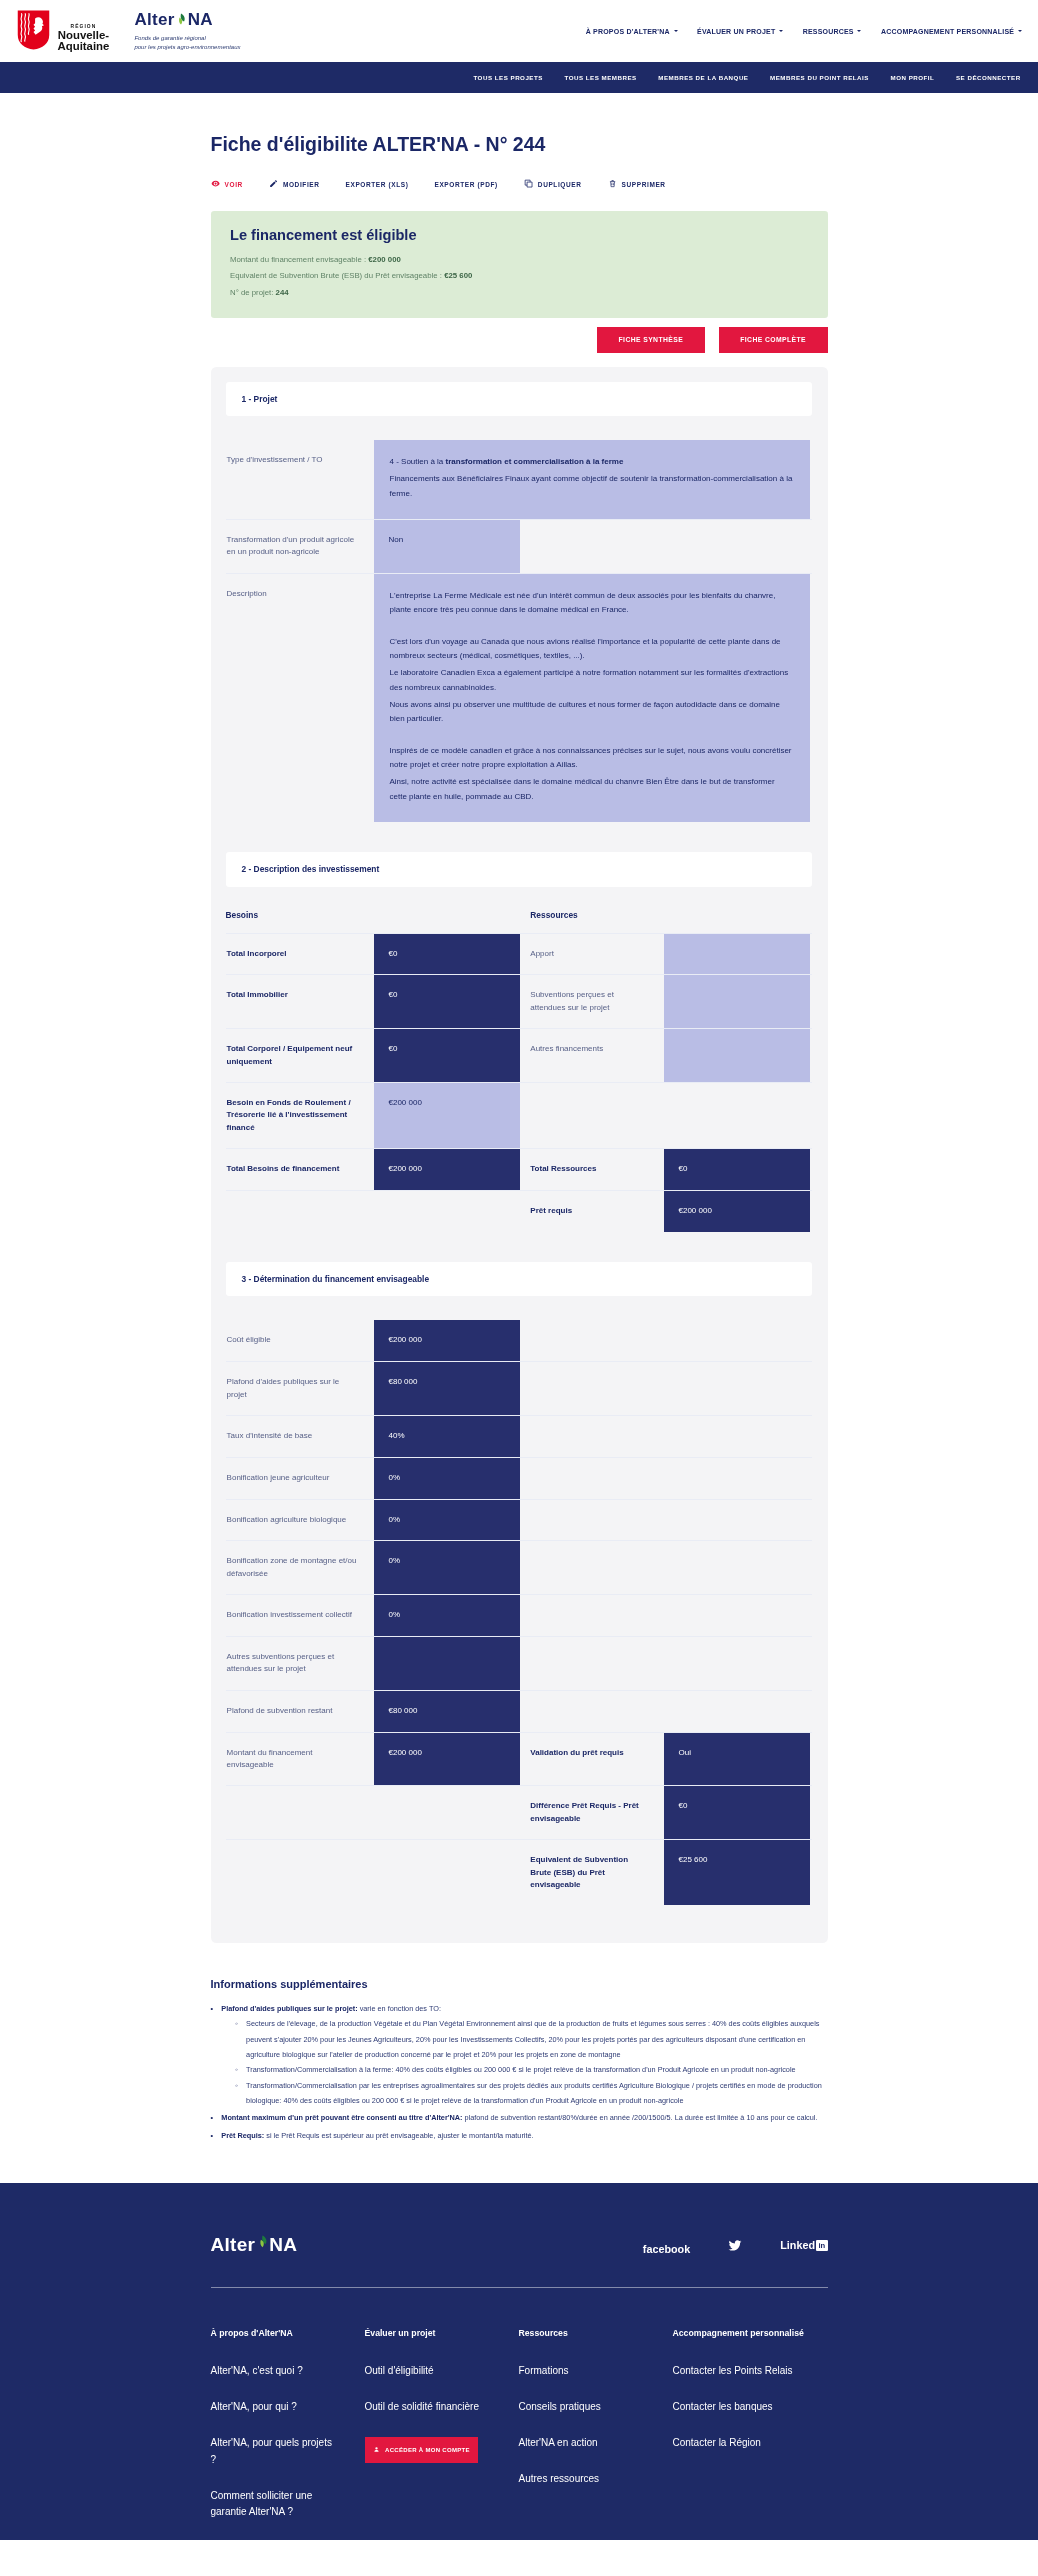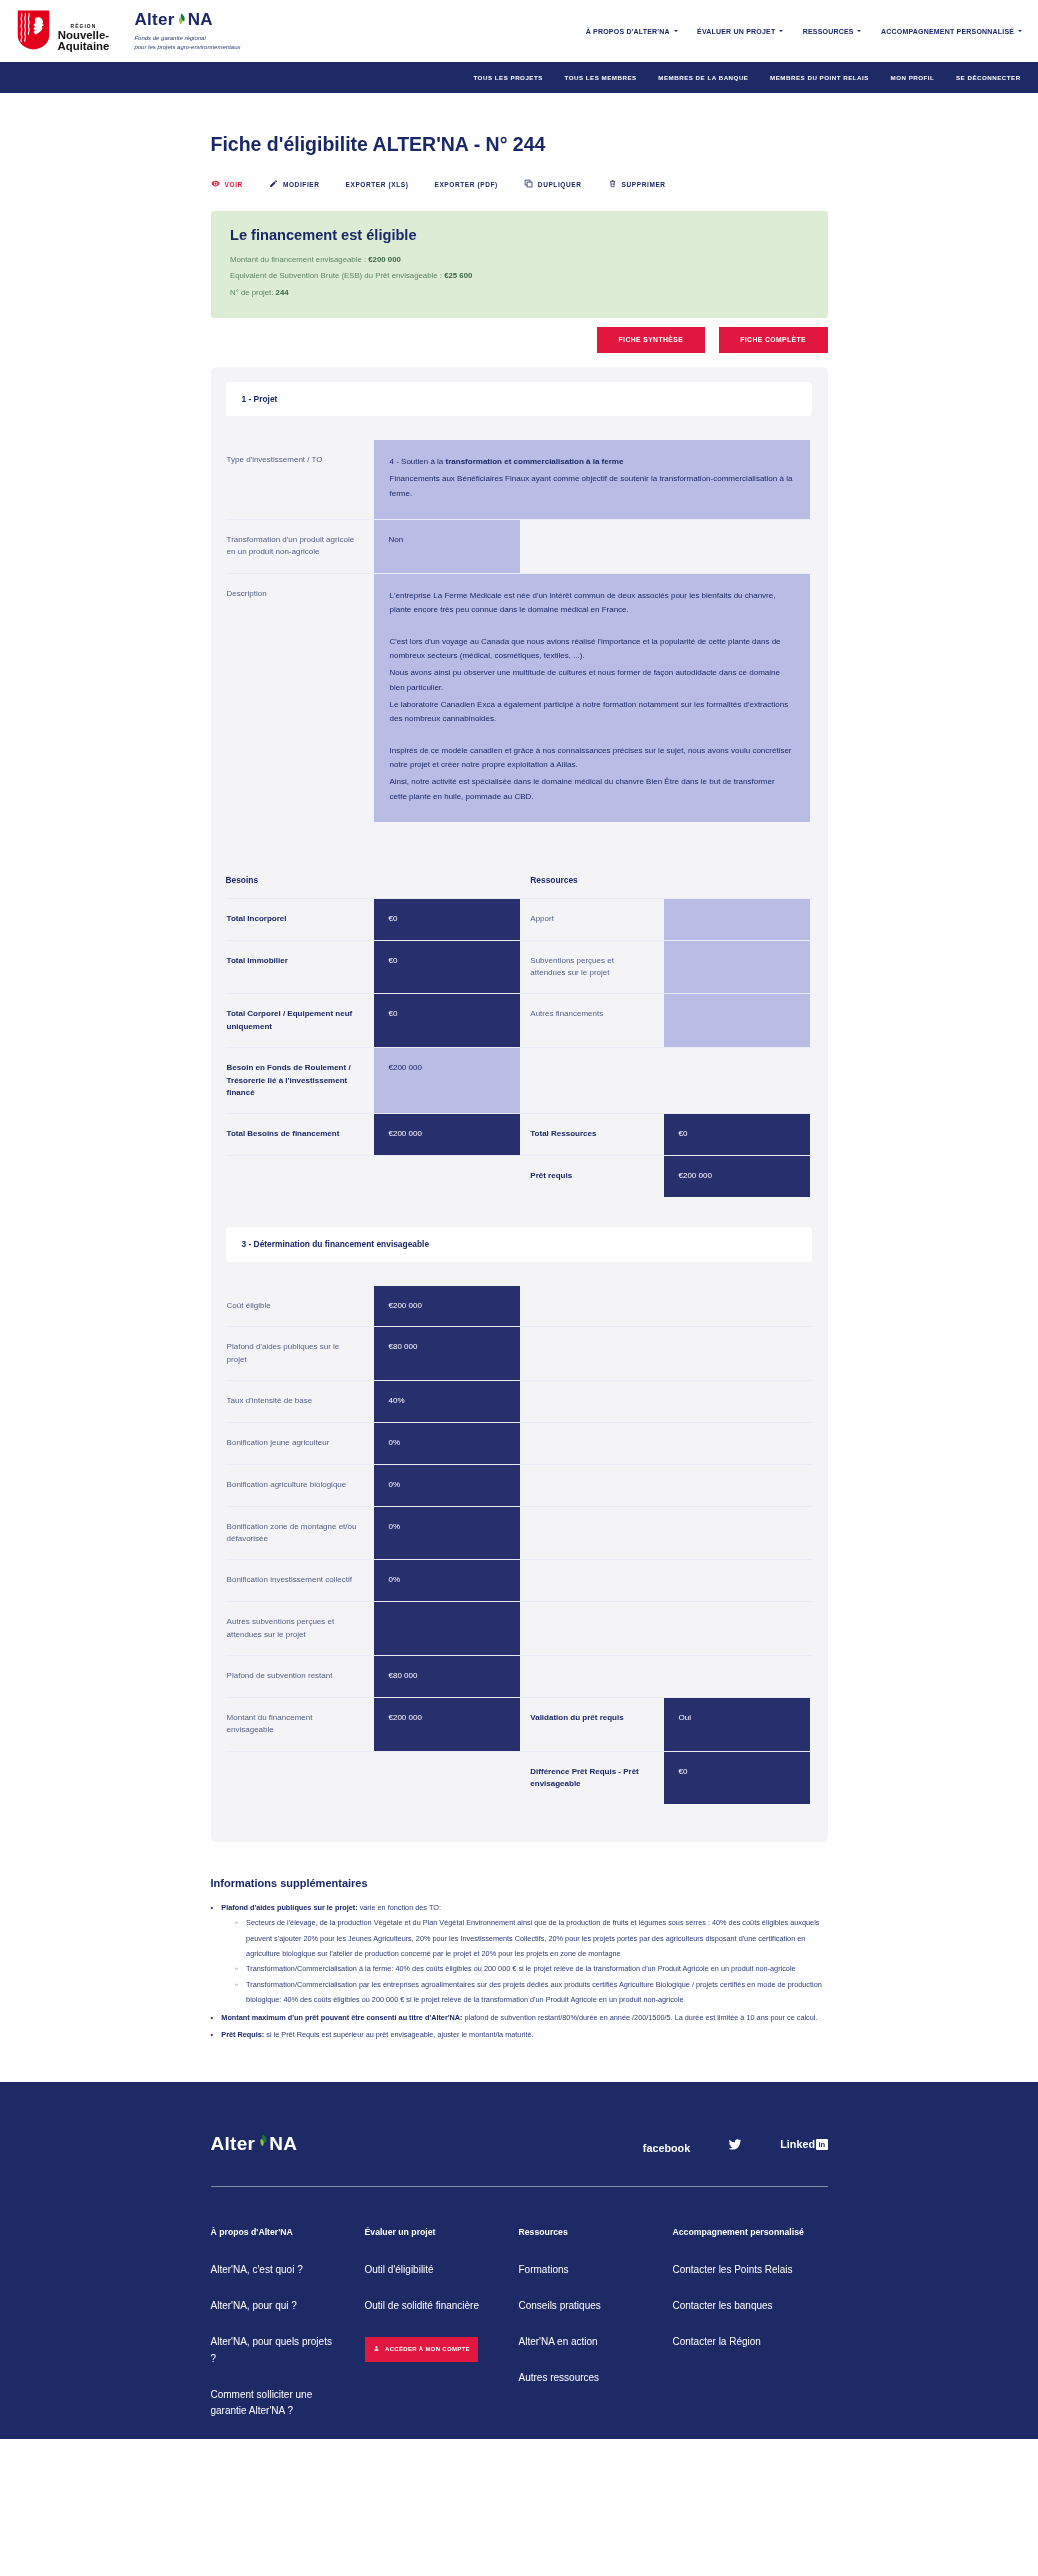--- a/index.html
+++ b/index.html
@@ -248,30 +248,31 @@
         <div class="lbl">Transformation d'un produit agricole en un produit non-agricole</div>
         <div class="cell lav">Non</div>
         <div class="cell clear"></div>
         <div class="cell clear"></div>
       </div>
       <div class="row">
         <div class="lbl">Description</div>
         <div class="cell lav wide">
           <p>L'entreprise La Ferme Médicale est née d'un intérêt commun de deux associés pour les bienfaits du chanvre, plante encore très peu connue dans le domaine médical en France.</p>
           <p class="gap">C'est lors d'un voyage au Canada que nous avions réalisé l'importance et la popularité de cette plante dans de nombreux secteurs (médical, cosmétiques, textiles, ...).</p>
+          <p>Le laboratoire Canadien Exca a également participé à notre formation notamment sur les formalités d'extractions des nombreux cannabinoides.</p>
           <p>Nous avons ainsi pu observer une multitude de cultures et nous former de façon autodidacte dans ce domaine bien particulier.</p>
-          <p>Le laboratoire Canadien Exca a également participé à notre formation notamment sur les formalités d'extractions des nombreux cannabinoides.</p>
           <p class="gap">Inspirés de ce modèle canadien et grâce à nos connaissances précises sur le sujet, nous avons voulu concrétiser notre projet et créer notre propre exploitation à Aillas.</p>
           <p>Ainsi, notre activité est spécialisée dans le domaine médical du chanvre Bien Être dans le but de transformer cette plante en huile, pommade au CBD.</p>
         </div>
       </div>
     </div>
 
     <div class="sec-gap"></div>
 
+    <div class="sec-head">2 - Description des investissement</div>
     <div class="colheads">
       <div class="ch">Besoins</div>
       <div></div>
       <div class="ch c3">Ressources</div>
       <div></div>
     </div>
     <div class="tbl" style="margin-top:0">
       <div class="row">
         <div class="lbl b">Total Incorporel</div>
         <div class="cell navy">€0</div>
@@ -372,20 +373,26 @@
         <div class="lbl">Montant du financement envisageable</div>
         <div class="cell navy">€200 000</div>
         <div class="lbl b c3">Validation du prêt requis</div>
         <div class="cell navy">Oui</div>
       </div>
       <div class="row">
         <div class="cell clear"></div>
           <div class="cell clear"></div>
         <div class="lbl b c3">Différence Prêt Requis - Prêt envisageable</div>
         <div class="cell navy">€0</div>
+      </div>
+      <div class="row">
+        <div class="cell clear"></div>
+          <div class="cell clear"></div>
+        <div class="lbl b c3">Equivalent de Subvention Brute (ESB) du Prêt envisageable</div>
+        <div class="cell navy">€25 600</div>
       </div>
     </div>
   </div>
 
   <div class="infos">
     <h3>Informations supplémentaires</h3>
     <div class="bullet">
       <span class="mark">•</span>
       <div class="btext">
         <b>Plafond d'aides publiques sur le projet:</b><span> varie en fonction des TO:</span>

